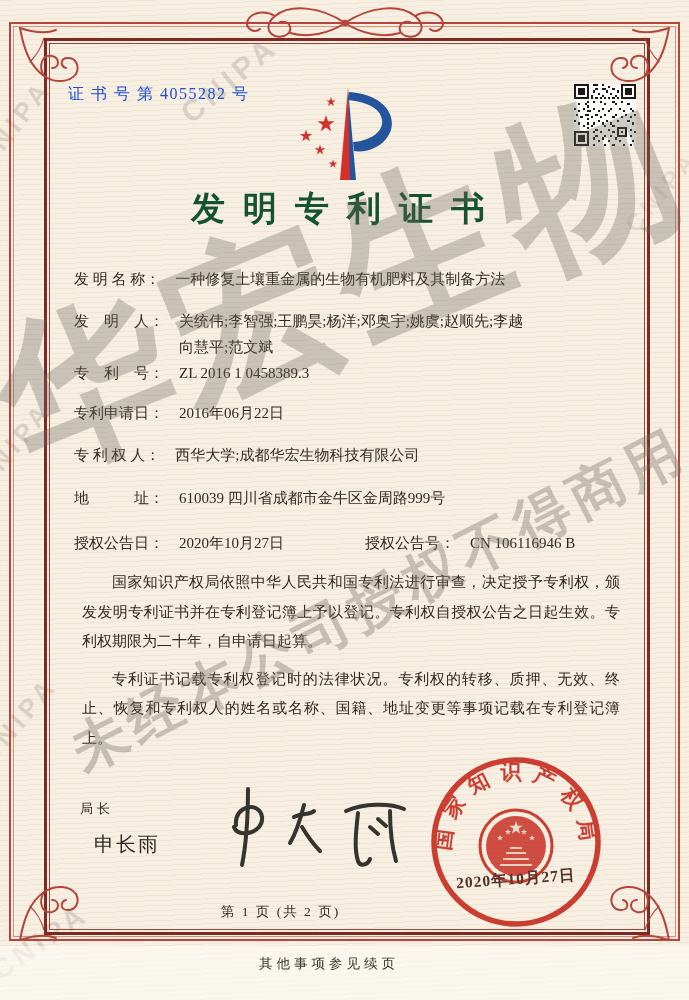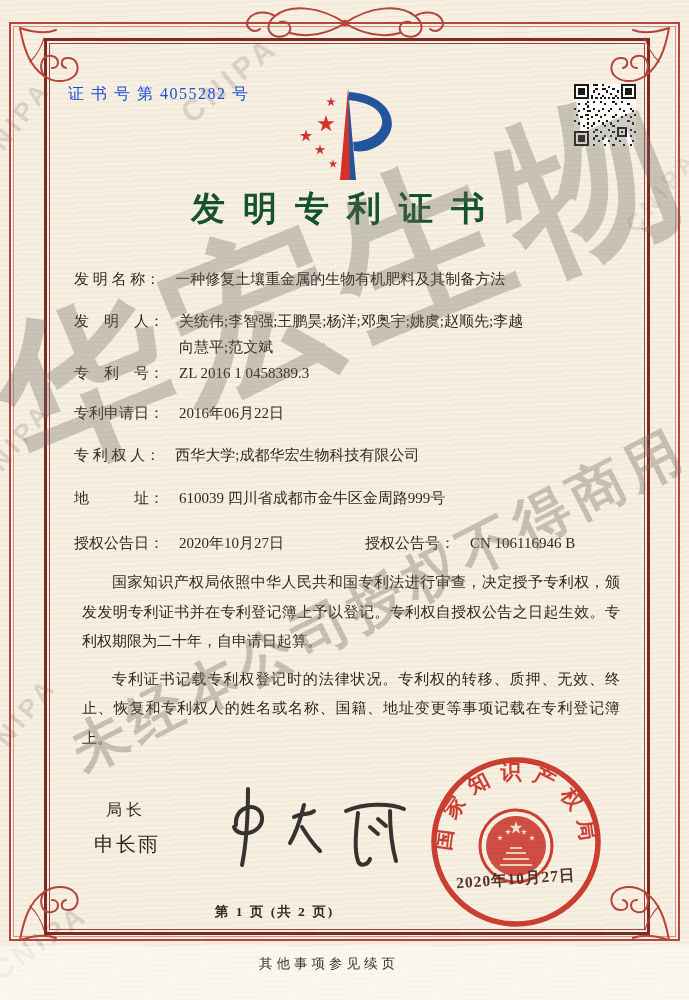--- a/index.html
+++ b/index.html
@@ -76,32 +76,32 @@
   .r0{top:266px;} .r1{top:308px;} .r2{top:360px;} .r3{top:400px;}
   .r4{top:442px;} .r5{top:485px;} .r6{top:530px;}
   .pair2{position:absolute; left:291px; top:0; white-space:nowrap;}
 
   
   .paras{left:74px; top:560px; width:554px; z-index:4; position:absolute;
     font-size:15px; line-height:29.5px; text-align:justify; color:#33291f;}
   .paras p{margin:8px; text-indent:2em;}
 
   
-  .signer-title{left:106px; top:800px; font-size:16px; letter-spacing:4px;
+  .signer-title{left:80px; top:800px; font-size:13px; letter-spacing:4px;
     color:#2d2a25; z-index:4; font-family:"Liberation Sans","DejaVu Sans",sans-serif;text-align:center;}
   .signer-name{left:94px; top:831px; font-size:20px; letter-spacing:2px;
     color:#2d2a25; z-index:4; font-family:"Liberation Sans","DejaVu Sans",sans-serif;}
   .signature{left:208px; top:783px; z-index:4;}
 
   
   .seal{left:426px; top:752px; z-index:5; opacity:.93; mix-blend-mode:multiply;}
 
   
-  .page-num{left:2px; top:903px; width:545px; text-align:center;
-    font-size:13.5px; letter-spacing:2px; color:#2f2b25; z-index:4;font-weight:bold;}
+  .page-num{left:8px; top:903px; width:545px; text-align:center;
+    font-size:13.5px; letter-spacing:2px; color:#2f2b25; z-index:4;}
   .footer-note{left:0; top:955px; width:658px; text-align:center;
     font-size:13.5px; letter-spacing:4px; color:#3a342c; z-index:4;}
 </style>
 </head>
 <body>
 
 <div class="page">
 
   <svg width="0" height="0" style="position:absolute" aria-hidden="true">
     <defs>

